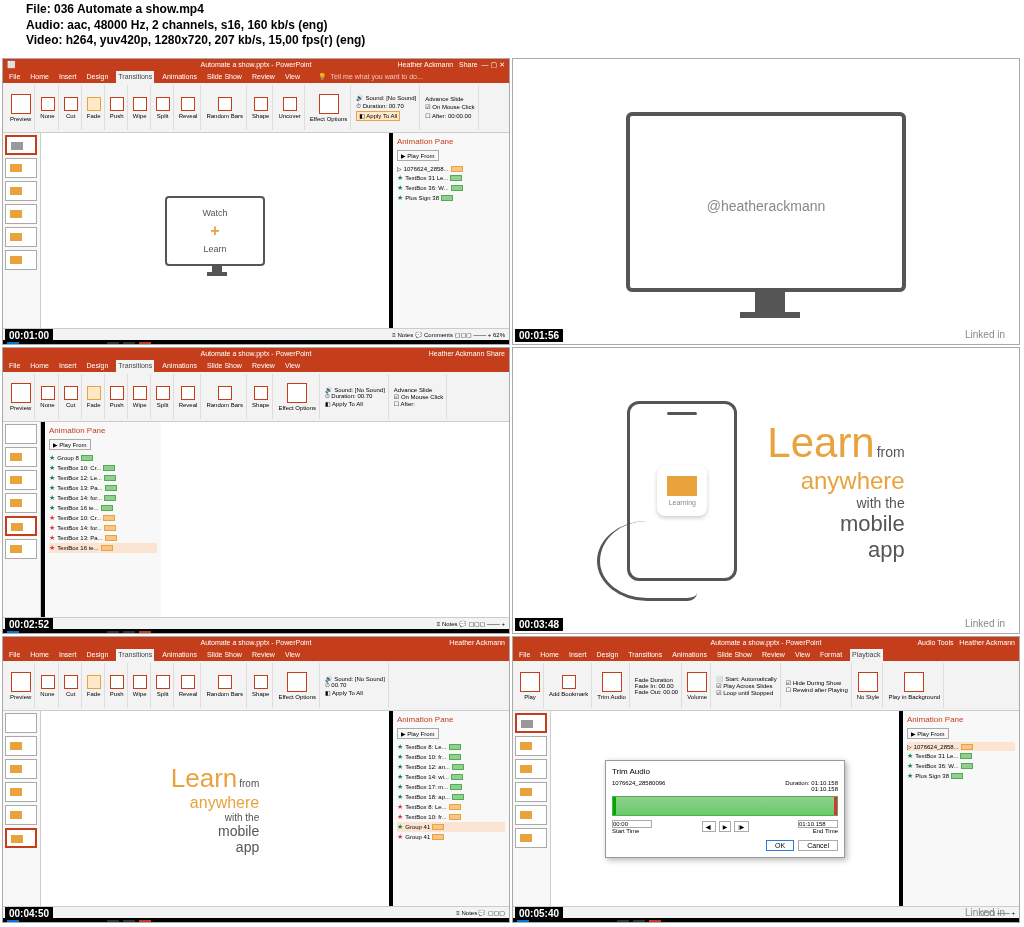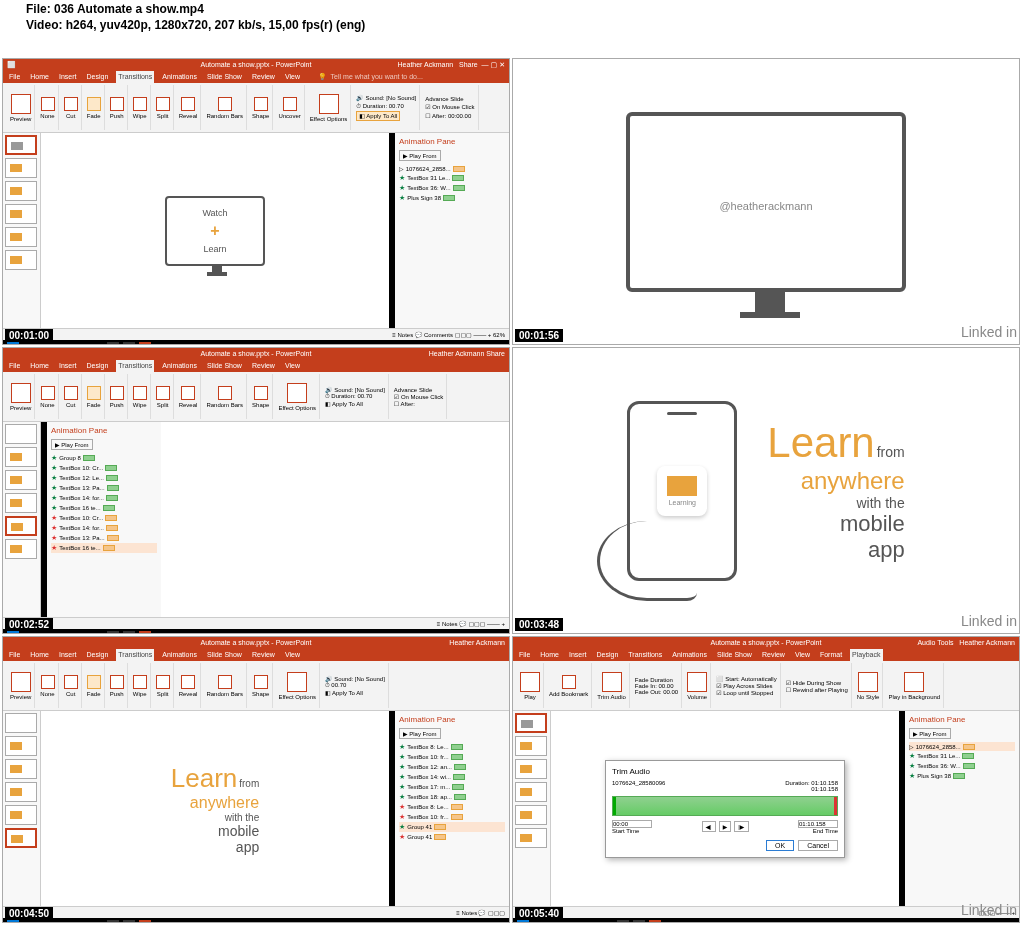--- a/index.html
+++ b/index.html
@@ -6,21 +6,21 @@
 body { width: 1024px; height: 927px; background: #fff; position: relative; }
 
 .info { position: absolute; top: 2px; left: 6px; font-size: 12px; font-weight: bold; line-height: 1.3; margin-left: 20px; }
 .info div { white-space: nowrap; }
 
 .grid { position: absolute; top: 58px; left: 2px; display: grid; grid-template-columns: 508px 508px; grid-template-rows: 287px 287px 287px; gap: 2px; }
 
 .thumb { background: #fff; border: 1px solid #aaa; position: relative; overflow: hidden; font-size: 7px; }
 
 .ts { position: absolute; bottom: 2px; left: 2px; background: #000; color: #fff; padding: 1px 4px; font-size: 10px; font-weight: bold; z-index: 50; }
-.linkedin { position: absolute; bottom: 4px; right: 2px; color: #888; font-size: 14px; z-index: 40; }
+.linkedin { position: absolute; bottom: 4px; right: 14px; color: #888; font-size: 10px; z-index: 40; }
 
 
 .pp-title { background: #c43e1c; color: #fff; height: 12px; font-size: 7px; text-align: center; line-height: 12px; position: relative; }
 .pp-title .left { position: absolute; left: 4px; }
 .pp-title .right { position: absolute; right: 4px; }
 .pp-tabs { background: #c43e1c; color: #fff; height: 12px; display: flex; gap: 6px; padding-left: 4px; font-size: 7px; line-height: 12px; }
 .pp-tabs span { padding: 0 2px; }
 .pp-tabs .active { background: #f3f3f3; color: #444; }
 .pp-ribbon { background: #f3f3f3; border-bottom: 1px solid #ccc; height: 50px; display: flex; padding: 2px 4px; gap: 2px; }
 .rb-group { display: flex; flex-direction: column; align-items: center; justify-content: center; border-right: 1px solid #ddd; padding: 0 3px; font-size: 6px; }
@@ -28,21 +28,21 @@
 .rb-icon.sm { width: 14px; height: 14px; }
 .rb-icon.sel { background: #fde8c9; border: 1px solid #e8a33d; }
 
 .pp-body { display: flex; height: 195px; }
 .pp-thumbs { width: 38px; background: #f8f8f8; border-right: 1px solid #ccc; padding: 2px; }
 .pp-thumbs .t { width: 32px; height: 20px; background: #fff; border: 1px solid #aaa; margin-bottom: 3px; position: relative; }
 .pp-thumbs .t.sel { border: 2px solid #c43e1c; }
 .pp-thumbs .t .mini { width: 12px; height: 8px; background: #e8a33d; position: absolute; top: 5px; left: 4px; }
 
 .pp-canvas { flex: 1; background: #fff; display: flex; align-items: center; justify-content: center; padding: 10px; }
-.pp-anim { width: 120px; background: #f8f8f8; border-left: 6px solid #000000; padding: 4px; }
+.pp-anim { width: 120px; background: #f8f8f8; border-left: 4px solid #000000; padding: 4px; }
 .pp-anim h5 { color: #c43e1c; font-size: 8px; font-weight: normal; margin-bottom: 4px; }
 .pp-anim .play { border: 1px solid #aaa; padding: 1px 3px; font-size: 6px; display: inline-block; margin-bottom: 3px; }
 .anim-item { display: flex; align-items: center; gap: 2px; font-size: 6px; padding: 1px 0; }
 .anim-item .star { color: #0a8043; font-size: 7px; }
 .anim-item .star.red { color: #d33; }
 .anim-item .bar { width: 12px; height: 6px; background: #8fd08f; border: 1px solid #5a5; }
 .anim-item .bar.or { background: #f5c58a; border-color: #e8a33d; }
 .anim-item.sel { background: #fce4d2; }
 
 .pp-status { background: #f3f3f3; border-top: 1px solid #ccc; height: 12px; font-size: 6px; display: flex; justify-content: space-between; padding: 0 4px; line-height: 12px; }
@@ -54,21 +54,21 @@
 .monitor { width: 100px; height: 70px; border: 2px solid #555; border-radius: 4px; position: relative; }
 .monitor::after { content: ''; position: absolute; bottom: -12px; left: 40px; width: 20px; height: 4px; background: #555; }
 .monitor::before { content: ''; position: absolute; bottom: -8px; left: 45px; width: 10px; height: 8px; background: #555; }
 .monitor-big { width: 280px; height: 180px; border: 4px solid #555; border-radius: 6px; position: relative; display: flex; flex-direction: column; align-items: center; justify-content: center; }
 .monitor-big::after { content: ''; position: absolute; bottom: -30px; left: 110px; width: 60px; height: 6px; background: #555; }
 .monitor-big::before { content: ''; position: absolute; bottom: -24px; left: 125px; width: 30px; height: 24px; background: #555; }
 
 
 .p2 { display: flex; align-items: center; justify-content: center; background: #fff; }
 .follow { color: #1da1f2; font-size: 24px; text-align: center; line-height: 1.3; }
-.handle { color: #888; font-size: 11px; margin-top: 8px; }
+.handle { color: #888; font-size: 14px; margin-top: 8px; }
 
 
 .lp-text { font-size: 14px; text-align: center; color: #555; }
 .lp-text .or { color: #e8a33d; }
 .lp-text .big { font-size: 20px; }
 .mug { width: 55px; height: 50px; border: 2px solid #555; border-radius: 0 0 8px 8px; position: relative; display: flex; align-items: center; justify-content: center; text-align: center; font-size: 7px; font-weight: bold; color: #555; }
 .mug::after { content: ''; position: absolute; right: -14px; top: 8px; width: 12px; height: 20px; border: 2px solid #555; border-left: none; border-radius: 0 10px 10px 0; }
 
 
 .p4 { display: flex; align-items: center; justify-content: center; gap: 30px; background: #fff; padding: 20px; }
@@ -95,20 +95,21 @@
 .trim-btns span { border: 1px solid #aaa; padding: 1px 3px; }
 .dlg-ok { display: flex; justify-content: flex-end; gap: 4px; margin-top: 6px; }
 .dlg-ok button { font-size: 7px; padding: 1px 8px; border: 1px solid #aaa; background: #fff; }
 .dlg-ok button.pri { border-color: #2b7cd3; }
 </style>
 </head>
 <body>
 
 <div class="info">
   <div>File: 036 Automate a show.mp4</div>
+  <div>Audio: aac, 48000 Hz, 2 channels, s16, 160 kb/s (eng)</div>
   <div>Video: h264, yuv420p, 1280x720, 207 kb/s, 15,00 fps(r) (eng)</div>
 </div>
 
 <div class="grid">
 
   <div class="thumb">
     <div class="pp-title">
       <span class="left">⬜</span>
       <span>Automate a show.pptx - PowerPoint</span>
       <span class="right"><span>Heather Ackmann</span> &nbsp; <span>Share</span> &nbsp;— ▢ ✕</span>

